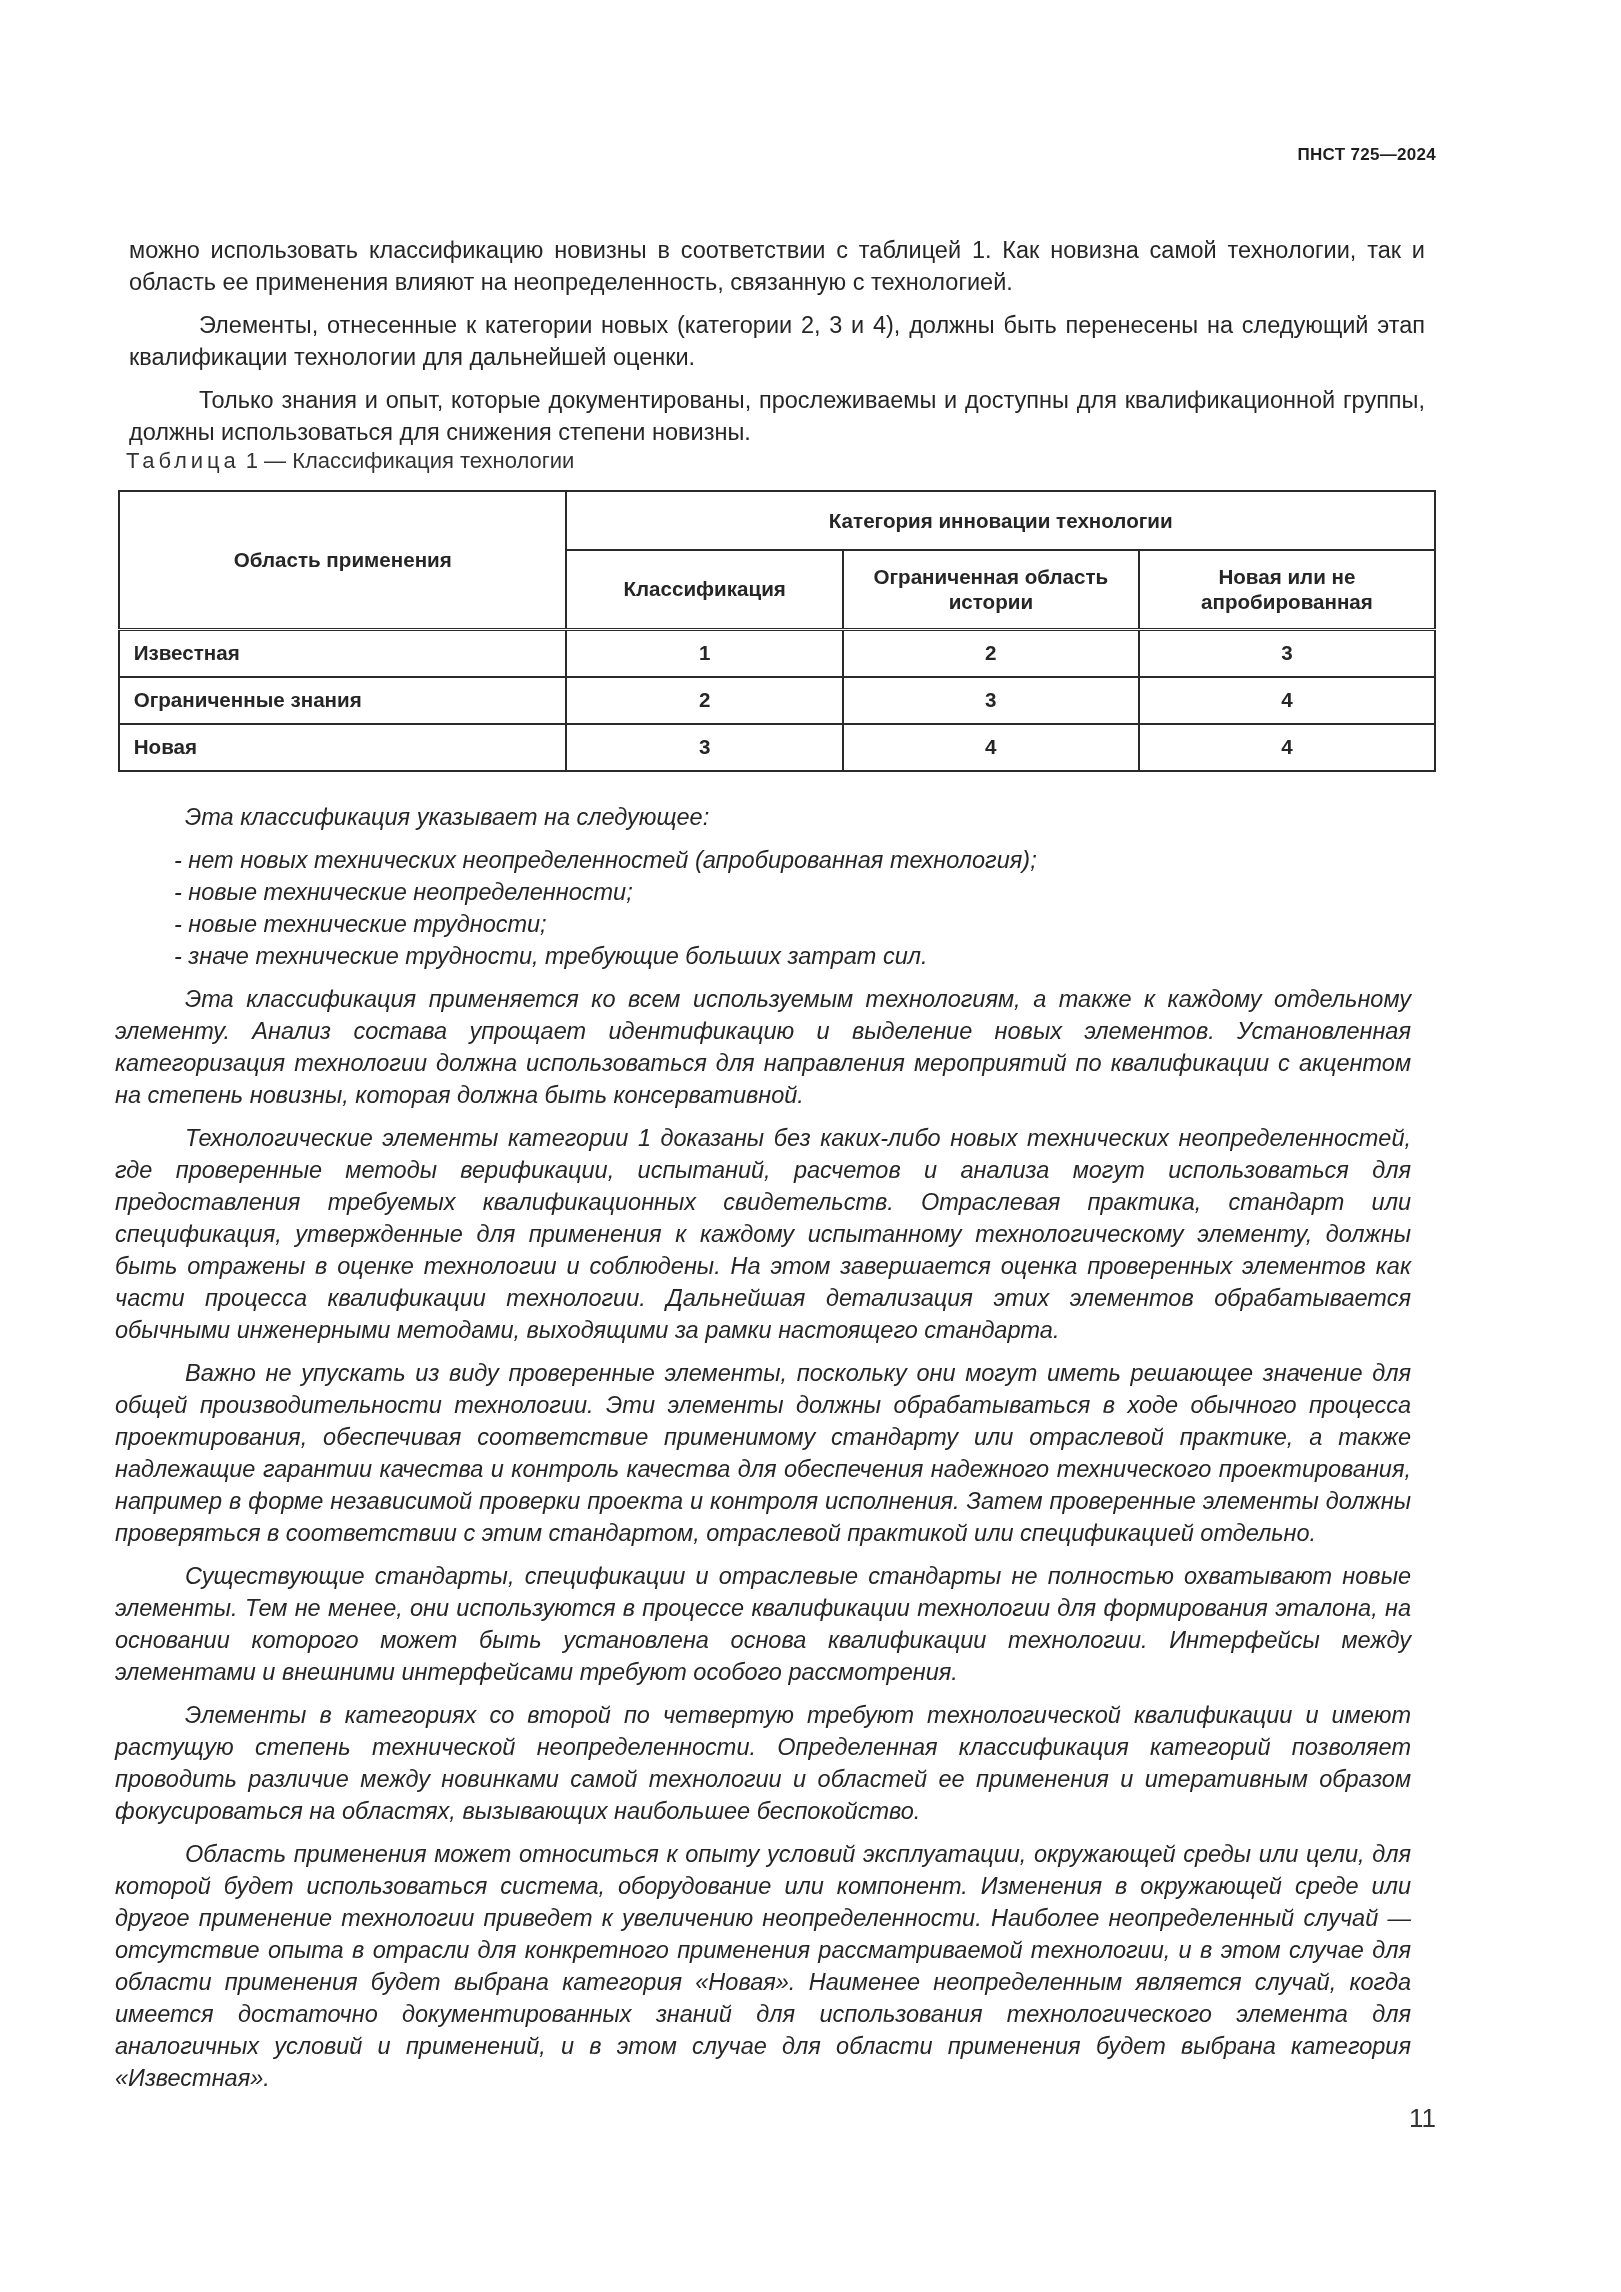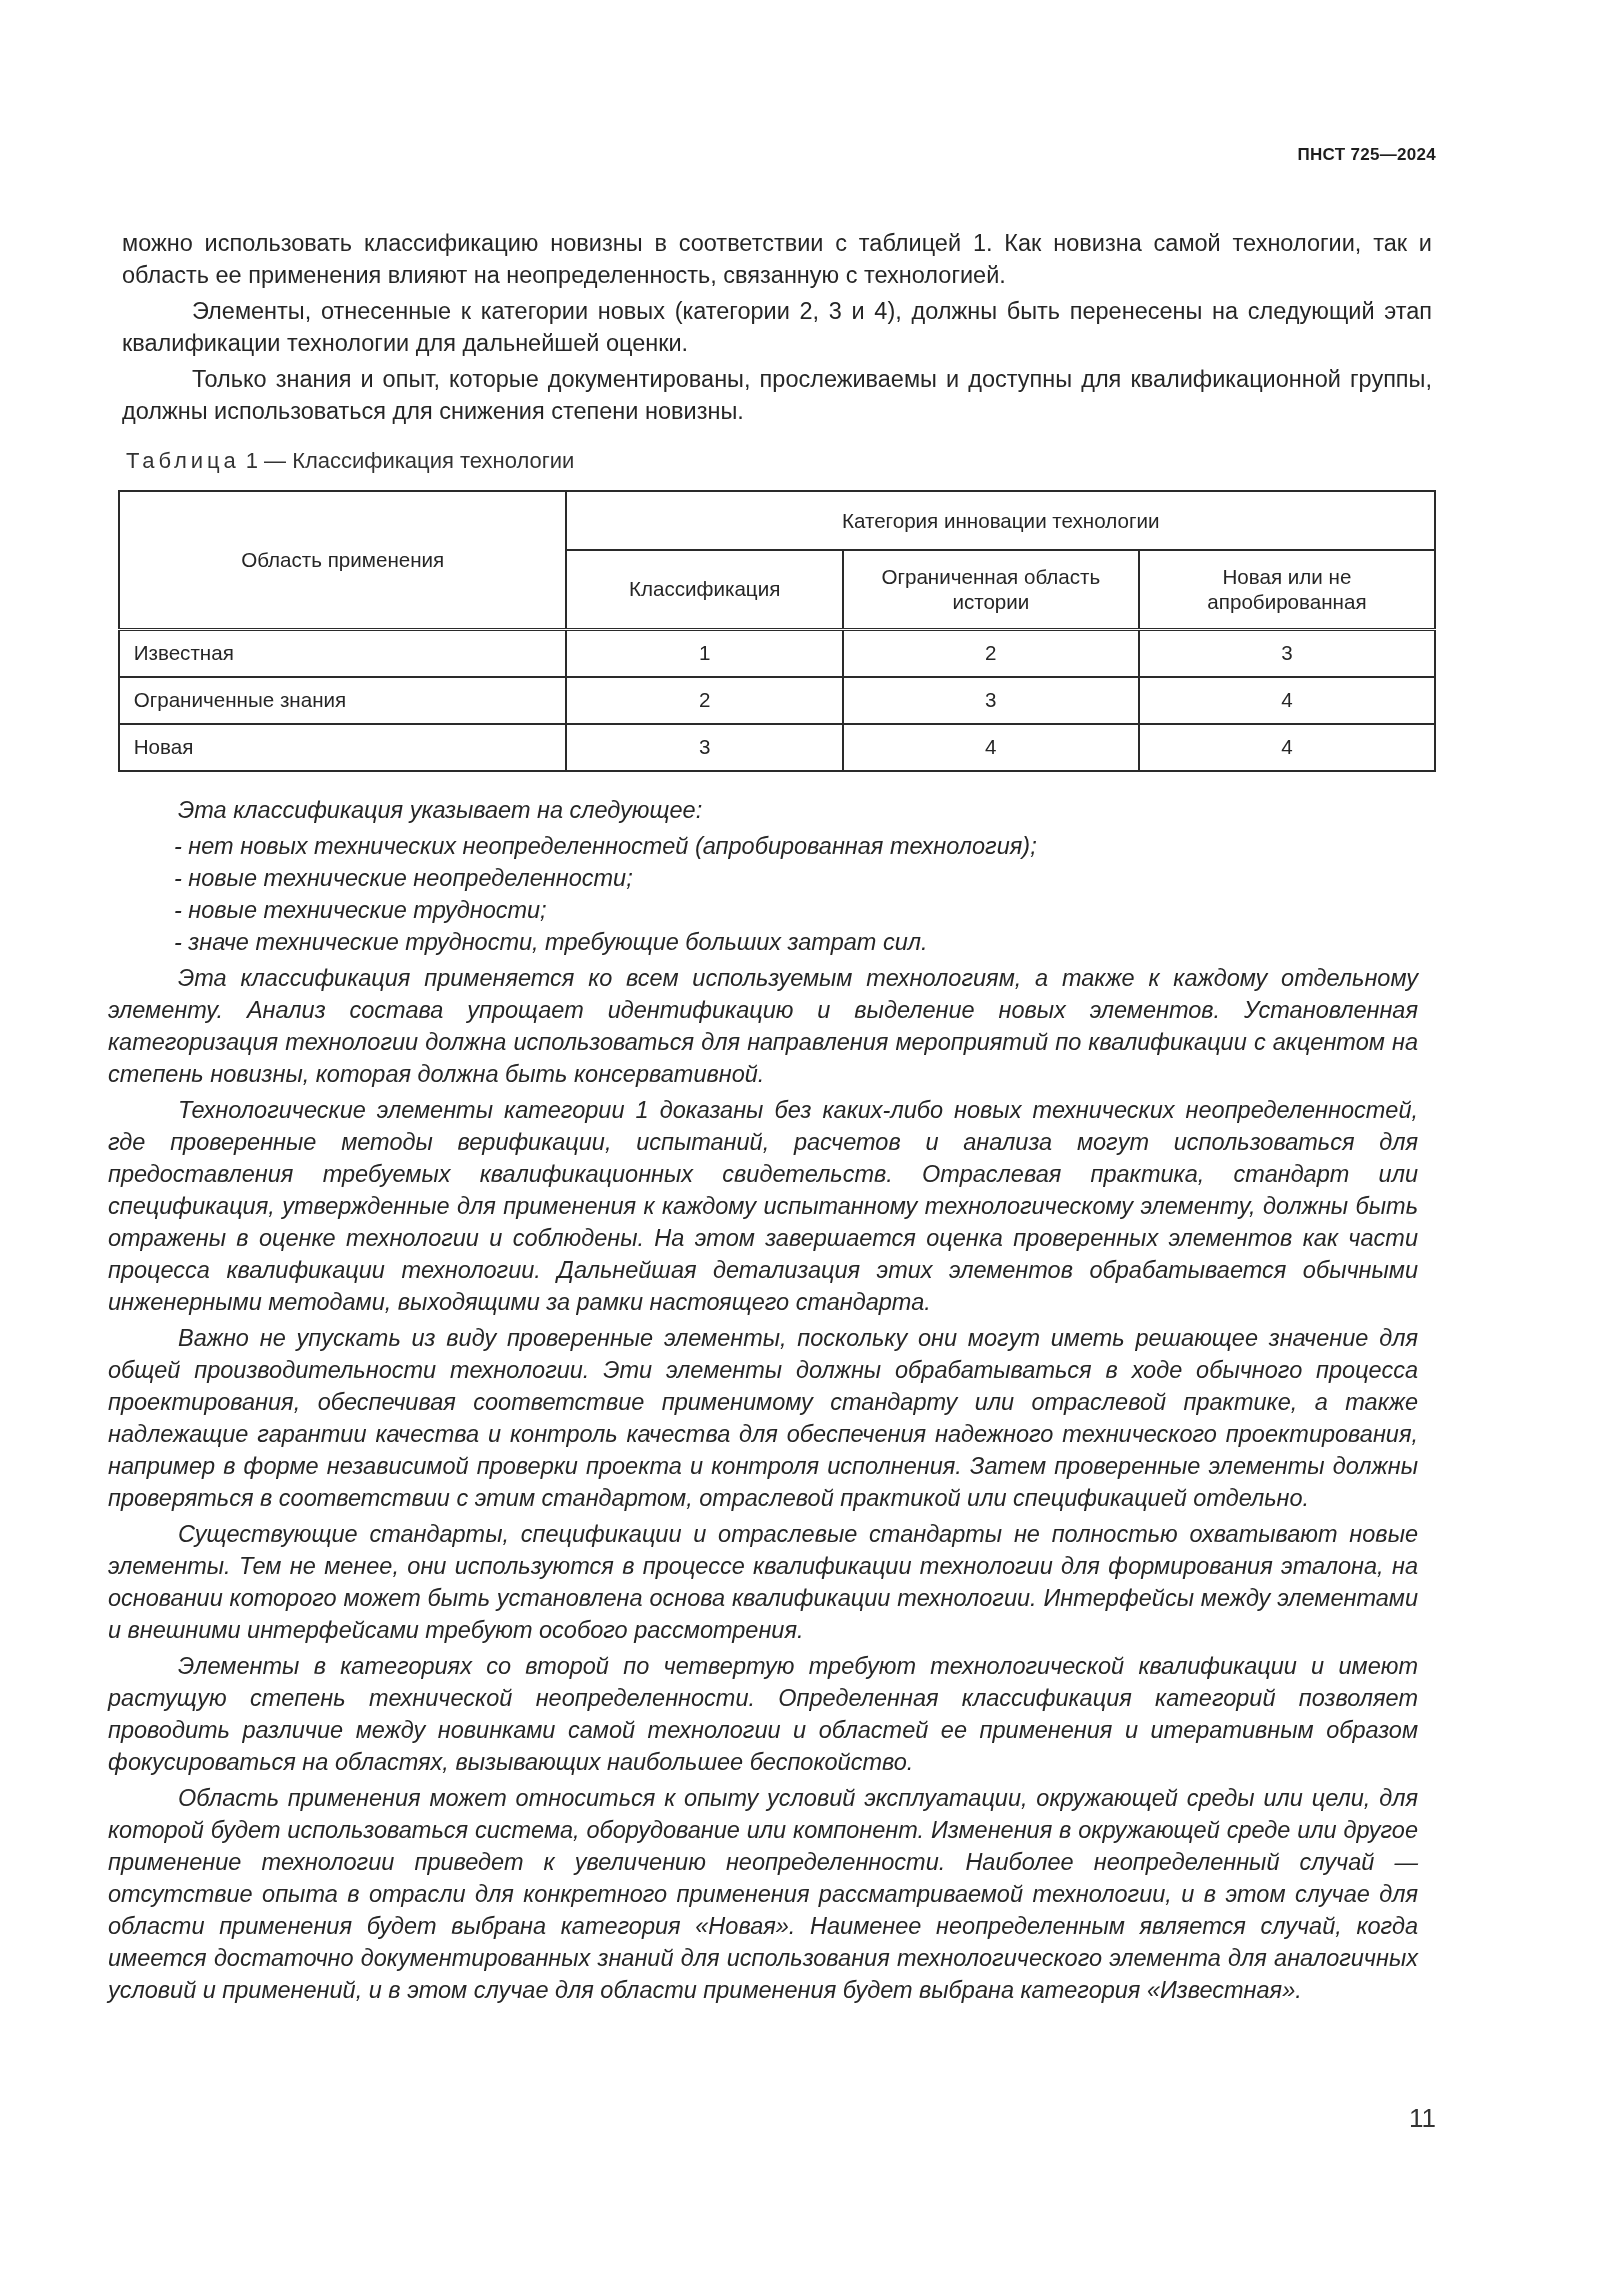--- a/index.html
+++ b/index.html
@@ -1,26 +1,26 @@
 <!DOCTYPE html>
 <html><head>
   <meta charset="utf-8">
   <style>
     html, body { margin: 0; padding: 0; background: #ffffff; }
     body { width: 1621px; height: 2293px; position: relative; overflow: hidden;
            font-family: "Liberation Sans", sans-serif; color: #222; }
     .header { position: absolute; top: 145px; right: 185px; font-weight: bold; font-size: 17px; color: #1e1e1e; letter-spacing: 0.3px; }
     .body-text { font-size: 23.5px; line-height: 32px; text-align: justify; color: #262626; }
-    .para { margin: 4px; }
+    .para { margin: 11px; }
     .indent { text-indent: 70px; }
     .sec1 { position: absolute; top: 223px; left: 118px; width: 1318px; }
     .caption { position: absolute; top: 448px; left: 126px; font-size: 22px; color: #333; }
     .caption .spaced { letter-spacing: 3.9px; }
     table.tbl { position: absolute; top: 490px; left: 118px; width: 1318px; border-collapse: collapse; font-size: 20.6px; color: #262626; }
-    table.tbl th, table.tbl td { border: 2px solid #2a2a2a; font-weight: normal; }
+    table.tbl th, table.tbl td { border: 2px solid #2a2a2a; font-weight: bold; }
     table.tbl th { padding: 5.9px 7.8px; line-height: 25.5px; }
     table.tbl td { height: 45px; padding: 0 13.7px; }
     table.tbl td.num { text-align: center; }
     table.tbl thead tr.h2 th { height: 65px; }
     table.tbl thead tr.h1 th { height: 45px; }
     table.tbl tbody tr:first-child td { border-top: 3.9px double #2a2a2a; margin-left: 36px; }
     table.tbl { border: 2.9px solid #222; }
     .sec2 { position: absolute; top: 790px; left: 104px; width: 1318px; font-style: italic; }
     .listitem { margin: 0; padding-left: 70px; }
     .pagenum { position: absolute; top: 2103px; right: 185px; font-size: 26px; color: #333; }

